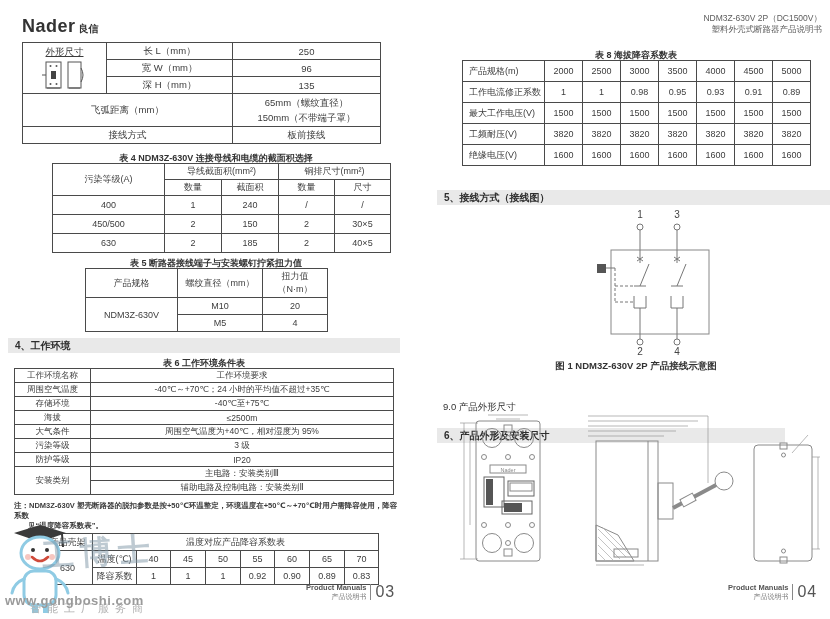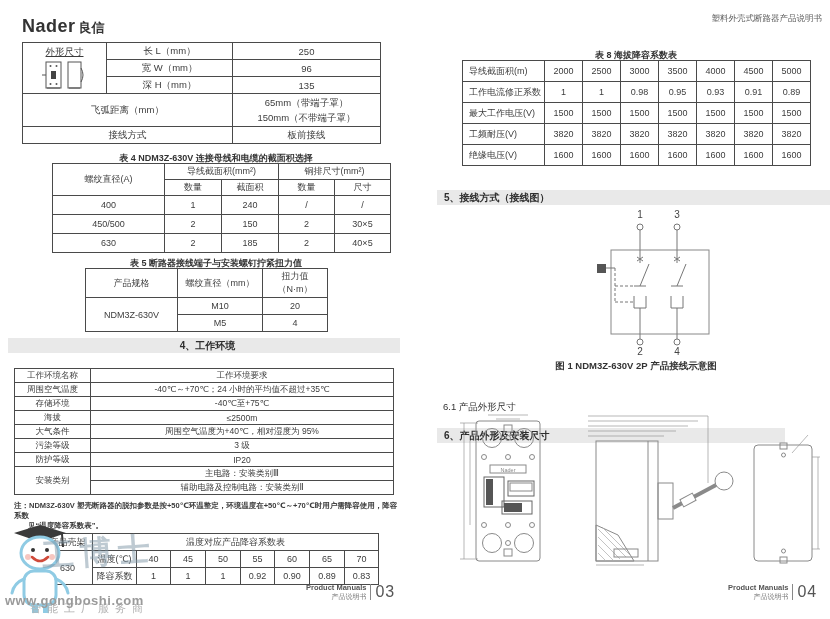--- a/index.html
+++ b/index.html
@@ -2,21 +2,21 @@
 <html><head>
 <meta charset="utf-8">
 <style>
   * { margin:0; padding:0; box-sizing:border-box; }
   html,body { width:830px; height:619px; background:#fff; overflow:hidden; position:relative;
     font-family:"Liberation Sans","DejaVu Sans",sans-serif; color:#3c3c3c; }
   .abs { position:absolute; }
 
   
   .brand { font-weight:800; font-size:18px; letter-spacing:.5px; color:#333; }
-  .brand-cn { font-weight:800; font-size:13px; margin-left:3px; color:#333; }
+  .brand-cn { font-weight:800; font-size:10px; margin-left:3px; color:#333; }
 
   
   table { border-collapse:collapse; table-layout:fixed; }
   td,th { border:1px solid #4a4a4a; text-align:center; vertical-align:middle;
           font-weight:normal; color:#3c3c3c; padding:1px 2px; overflow:hidden; }
 
   .caption { font-size:9px; font-weight:bold; text-align:center; color:#333; }
 
   .spec-table { width:358px; font-size:9.5px; }
   .spec-table td { height:17px; }
@@ -107,21 +107,21 @@
       <td>宽 W（mm）</td>
       <td>96</td>
     </tr>
     <tr>
       <td>深 H（mm）</td>
       <td>135</td>
     </tr>
     <tr>
       <td colspan="2">飞弧距离（mm）</td>
       <td class="arc-cell">
-        <div>65mm（带端子罩）</div>
+        <div>65mm（螺纹直径）</div>
         <div>150mm（不带端子罩）</div>
       </td>
     </tr>
     <tr>
       <td colspan="2">接线方式</td>
       <td>板前接线</td>
     </tr>
   </tbody>
     </table>
 
@@ -129,21 +129,21 @@
   <table class="t4 abs" style="left:52px;top:163px;">
     <colgroup>
         <col style="width:112px">
         <col style="width:57px">
         <col style="width:57px">
         <col style="width:56px">
         <col style="width:56px">
       </colgroup>
     <thead>
       <tr>
-        <td rowspan="2">螺纹直径(A)</td>
+        <td rowspan="2">污染等级(A)</td>
         <td colspan="2">导线截面积(mm²)</td>
         <td colspan="2">铜排尺寸(mm²)</td>
       </tr>
       <tr>
         <td>数量</td>
         <td>截面积</td>
         <td>数量</td>
         <td>尺寸</td>
       </tr>
     </thead>
@@ -190,22 +190,23 @@
       <td>M10</td>
       <td>20</td>
     </tr>
     <tr>
       <td>M5</td>
       <td>4</td>
     </tr>
   </tbody>
     </table>
 
-  <div class="section-bar abs" style="left:8px;top:338px;width:392px;text-align:center;">4、工作环境</div>
-
+  <div class="section-bar abs" style="left:8px;top:338px;width:392px;">4、工作环境</div>
+
+  <div class="caption abs" style="left:14px;top:357px;width:380px;">表 6  工作环境条件表</div>
   <table class="t6 abs" style="left:14px;top:368px;">
     <colgroup>
         <col style="width:76px">
         <col>
       </colgroup>
     <tbody>
         <tr>
           <td>工作环境名称</td>
           <td>工作环境要求</td>
         </tr>
@@ -297,38 +298,39 @@
       <div class="cn">产品说明书</div>
     </div>
     <div class="bar"></div>
     <div class="num">03</div>
   </div>
 </div>
 
 <div class="abs" style="left:415px;top:0;width:415px;height:619px;">
 
   <div class="hdr-right abs" style="left:100px;top:13px;width:307px;">
+    <div>NDM3Z-630V 2P（DC1500V）</div>
     <div>塑料外壳式断路器产品说明书</div>
   </div>
 
   <div class="caption abs" style="left:47px;top:49px;width:348px;">表 8  海拔降容系数表</div>
   <table class="t8 abs" style="left:47px;top:60px;">
     <colgroup>
         <col style="width:82px">
         <col style="width:38px">
         <col style="width:38px">
         <col style="width:38px">
         <col style="width:38px">
         <col style="width:38px">
         <col style="width:38px">
         <col style="width:38px">
       </colgroup>
     <tbody>
         <tr>
-          <td>导线截面积(m)</td>
+          <td>产品规格(m)</td>
           <td>2000</td>
           <td>2500</td>
           <td>3000</td>
           <td>3500</td>
           <td>4000</td>
           <td>4500</td>
           <td>5000</td>
         </tr>
         <tr>
           <td>工作电流修正系数</td>
@@ -409,21 +411,21 @@
     <line x1="55" y1="128" x2="55" y2="133" stroke="#777"></line>
     <line x1="92" y1="128" x2="92" y2="133" stroke="#777"></line>
     <circle cx="55" cy="136" r="3" fill="none" stroke="#777"></circle>
     <circle cx="92" cy="136" r="3" fill="none" stroke="#777"></circle>
     <text x="55" y="149" font-size="10" fill="#444" text-anchor="middle">2</text>
     <text x="92" y="149" font-size="10" fill="#444" text-anchor="middle">4</text>
   </svg>
   <div class="fig-caption abs" style="left:47px;top:360px;width:348px;">图 1   NDM3Z-630V 2P 产品接线示意图</div>
 
   <div class="section-bar abs" style="left:22px;top:380px;width:348px;margin-top:48px;">6、产品外形及安装尺寸</div>
-  <div class="sub-title abs" style="left:28px;top:401px;">6.1 产品外形尺寸</div>
+  <div class="sub-title abs" style="left:28px;top:401px;">9.0 产品外形尺寸</div>
 
   <svg class="abs" style="left:33px;top:413px;" width="374" height="154" viewBox="0 0 374 154">
     <g stroke="#9a9a9a" fill="none" stroke-width=".7">
 
       <line x1="16" y1="10" x2="16" y2="146"></line>
         <line x1="22" y1="28" x2="22" y2="112"></line>
       <line x1="40" y1="2" x2="80" y2="2"></line>
         <line x1="48" y1="6" x2="72" y2="6"></line>
       <line x1="12" y1="10" x2="30" y2="10"></line>
         <line x1="12" y1="146" x2="30" y2="146"></line>

